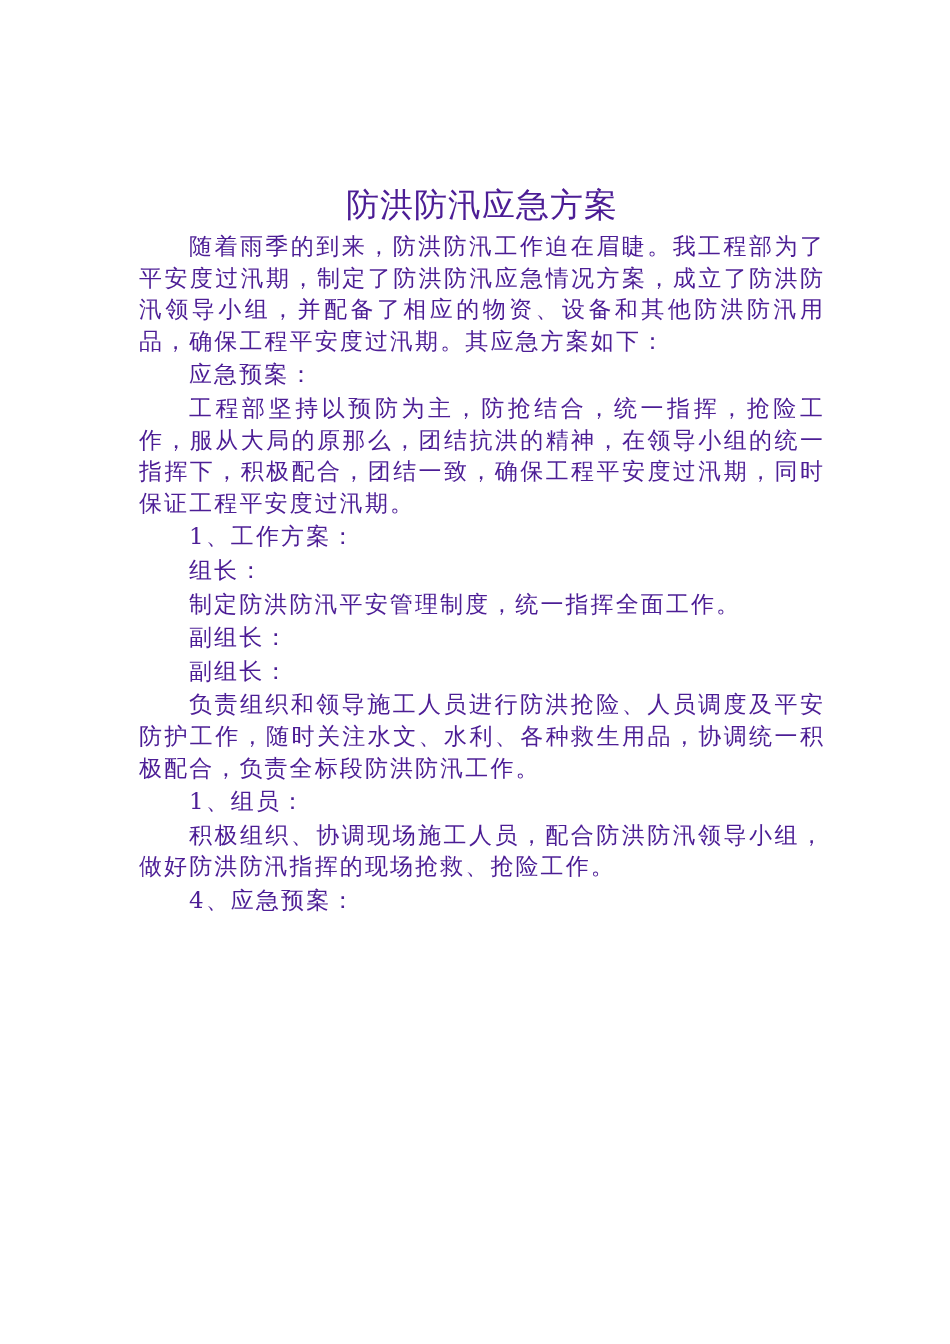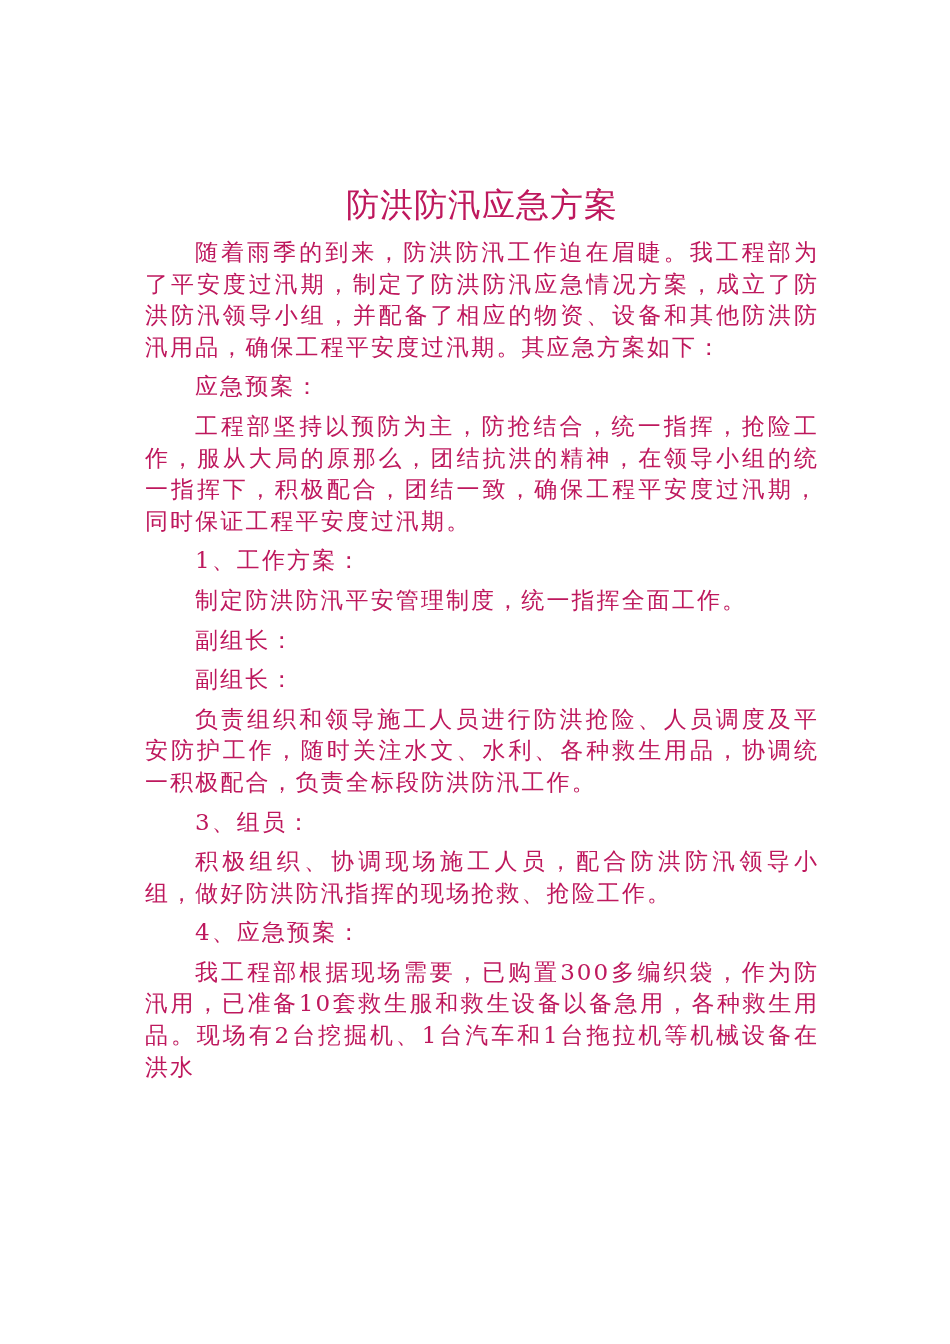--- a/index.html
+++ b/index.html
@@ -1,42 +1,42 @@
 <!DOCTYPE html>
 <html><head>
 <meta charset="utf-8">
 <style>
   html, body { margin: 0; padding: 0; background: #ffffff; }
   body { width: 950px; height: 1344px; position: relative; overflow: hidden; }
   .page {
     position: absolute; left: 137px; top: 183px; width: 690px;
     font-family: "DejaVu Serif", "Liberation Serif", serif;
-    color: #be185d;
+    color: #4c1d95;
   }
   .title {
     text-align: center; font-size: 33px; line-height: 44px; height: 46px;
     margin: 0 0 0 0; font-weight: normal; letter-spacing: 1px;
   }
   .para {
-    font-size: 23px; line-height: 31.6px; margin: 8px;
+    font-size: 23px; line-height: 31.6px; margin: 2px;
     letter-spacing: 2.1px; text-align: justify; text-align-last: left;
   }
   .indent { text-indent: 50px; }
   .sub { padding-left: 50px; }
 </style>
 </head>
 <body>
 
 <div class="page">
   <h1 class="title">防洪防汛应急方案</h1>
   <p class="para indent">随着雨季的到来，防洪防汛工作迫在眉睫。我工程部为了平安度过汛期，制定了防洪防汛应急情况方案，成立了防洪防汛领导小组，并配备了相应的物资、设备和其他防洪防汛用品，确保工程平安度过汛期。其应急方案如下：</p>
   <p class="para indent">应急预案：</p>
   <p class="para indent">工程部坚持以预防为主，防抢结合，统一指挥，抢险工作，服从大局的原那么，团结抗洪的精神，在领导小组的统一指挥下，积极配合，团结一致，确保工程平安度过汛期，同时保证工程平安度过汛期。</p>
   <p class="para indent">1、工作方案：</p>
+  <p class="para sub">组长：</p>
   <p class="para sub">制定防洪防汛平安管理制度，统一指挥全面工作。</p>
   <p class="para sub">副组长：</p>
   <p class="para sub">副组长：</p>
   <p class="para indent">负责组织和领导施工人员进行防洪抢险、人员调度及平安防护工作，随时关注水文、水利、各种救生用品，协调统一积极配合，负责全标段防洪防汛工作。</p>
-  <p class="para indent">3、组员：</p>
+  <p class="para indent">1、组员：</p>
   <p class="para indent">积极组织、协调现场施工人员，配合防洪防汛领导小组，做好防洪防汛指挥的现场抢救、抢险工作。</p>
   <p class="para indent">4、应急预案：</p>
-  <p class="para indent">我工程部根据现场需要，已购置300多编织袋，作为防汛用，已准备10套救生服和救生设备以备急用，各种救生用品。现场有2台挖掘机、1台汽车和1台拖拉机等机械设备在洪水</p>
 </div>
 
 </body></html>

